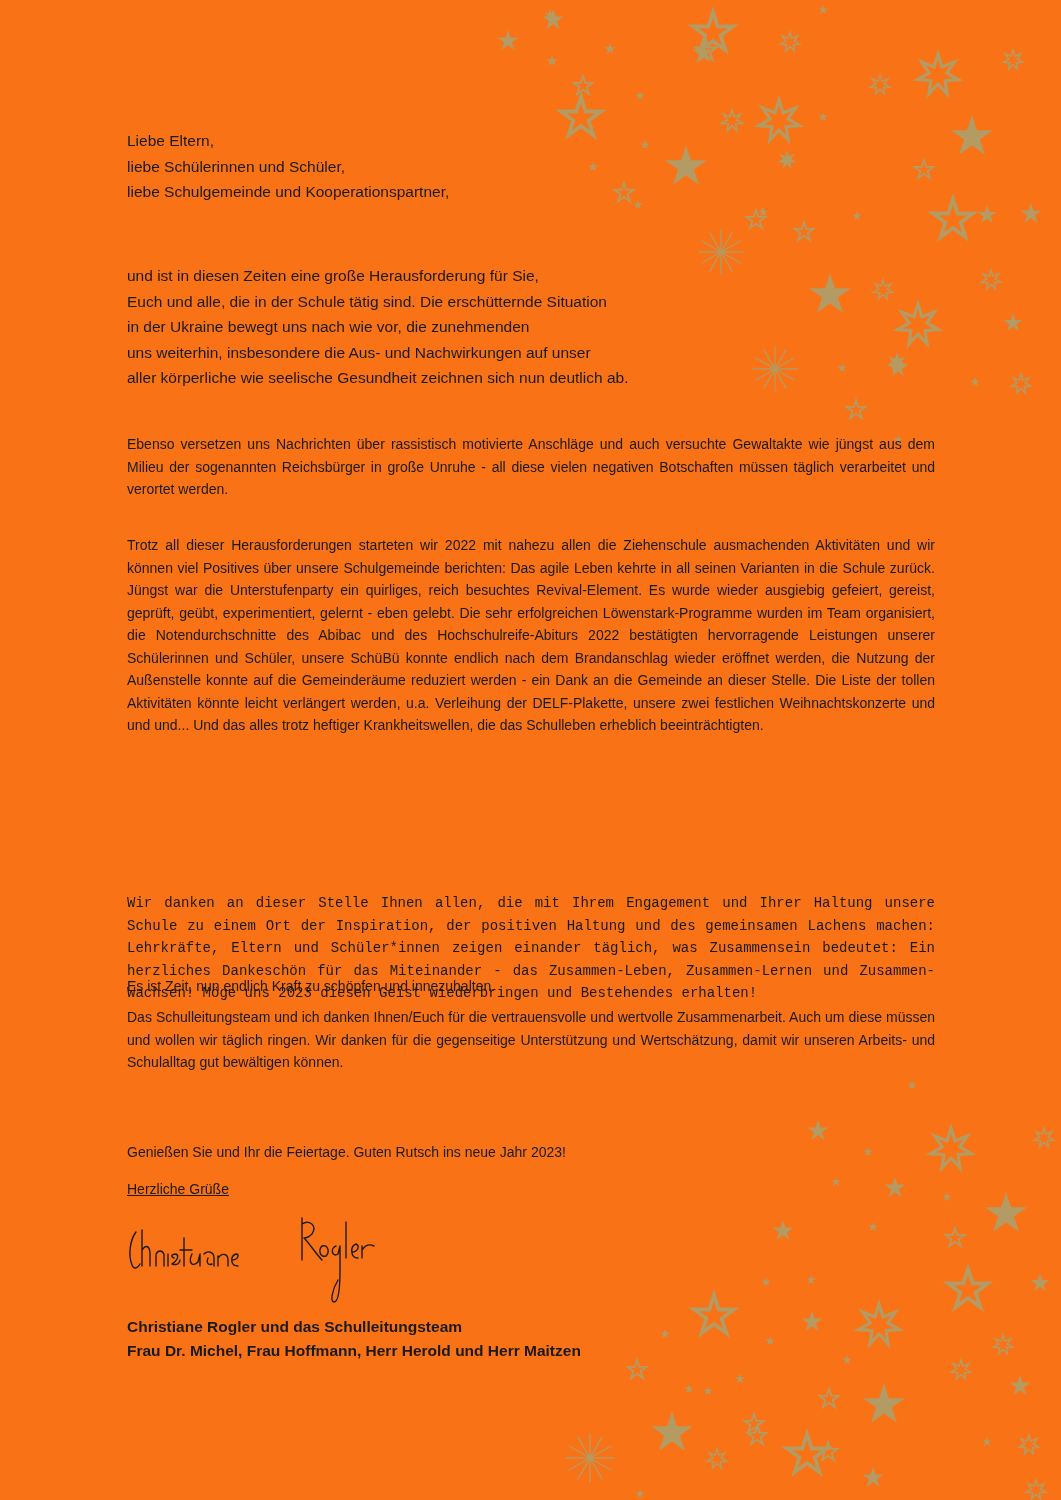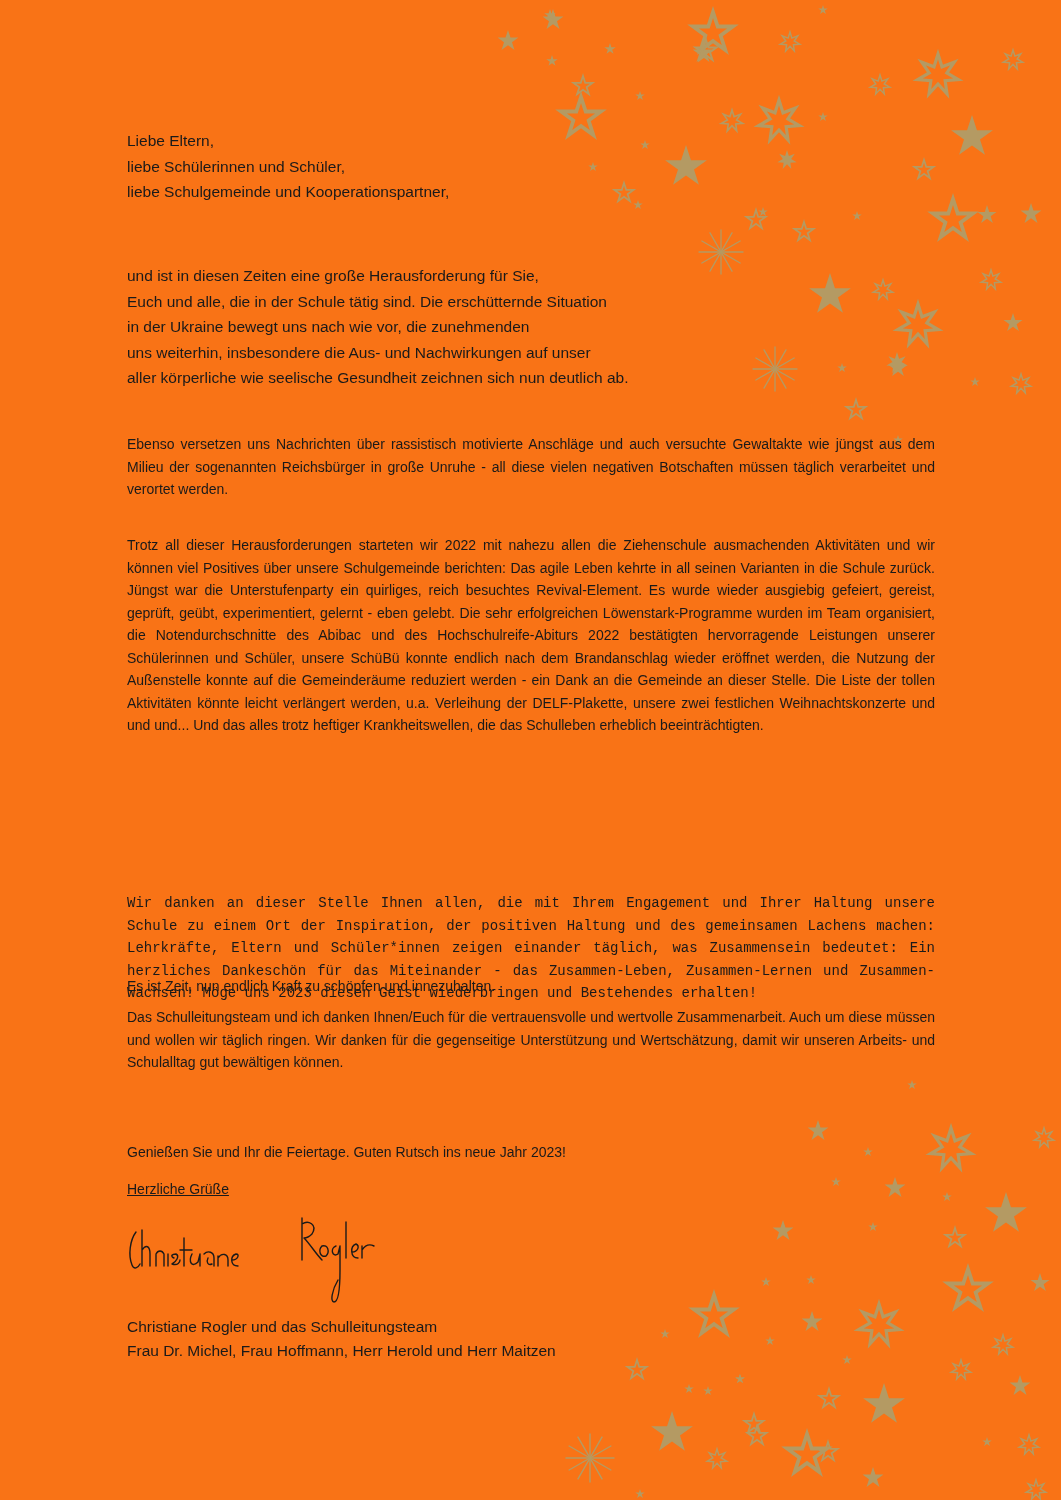--- a/index.html
+++ b/index.html
@@ -15,21 +15,21 @@
   .p1b { top: 433px; }
   .p2 { top: 534px; }
   .p3 { top: 892px; font-family: Liberation Mono, monospace; }
   .p4 { top: 975px; }
   .p5 { top: 1006px; }
   .p6 { top: 1086px; }
   .p7 { top: 1141px; }
   .p8 { top: 1178px; text-decoration: underline; }
   .signature { position: absolute; left: 122px; top: 1210px; width: 280px; height: 100px; }
   .signer { left: 127px; top: 1315px; line-height: 24px; }
-  .signer div { white-space: nowrap; }
+  .signer div { white-space: nowrap; font-weight: bold; }
 </style>
 </head>
 <body>
 
 <div class="page">
 
   <svg class="stars" viewBox="0 0 1061 1500" xmlns="http://www.w3.org/2000/svg">
     <defs>
 
       <polygon id="s5" points="0,-1 0.2245,-0.309 0.951,-0.309 0.3633,0.118 0.5878,0.809 0,0.382 -0.5878,0.809 -0.3633,0.118 -0.951,-0.309 -0.2245,-0.309"></polygon>

